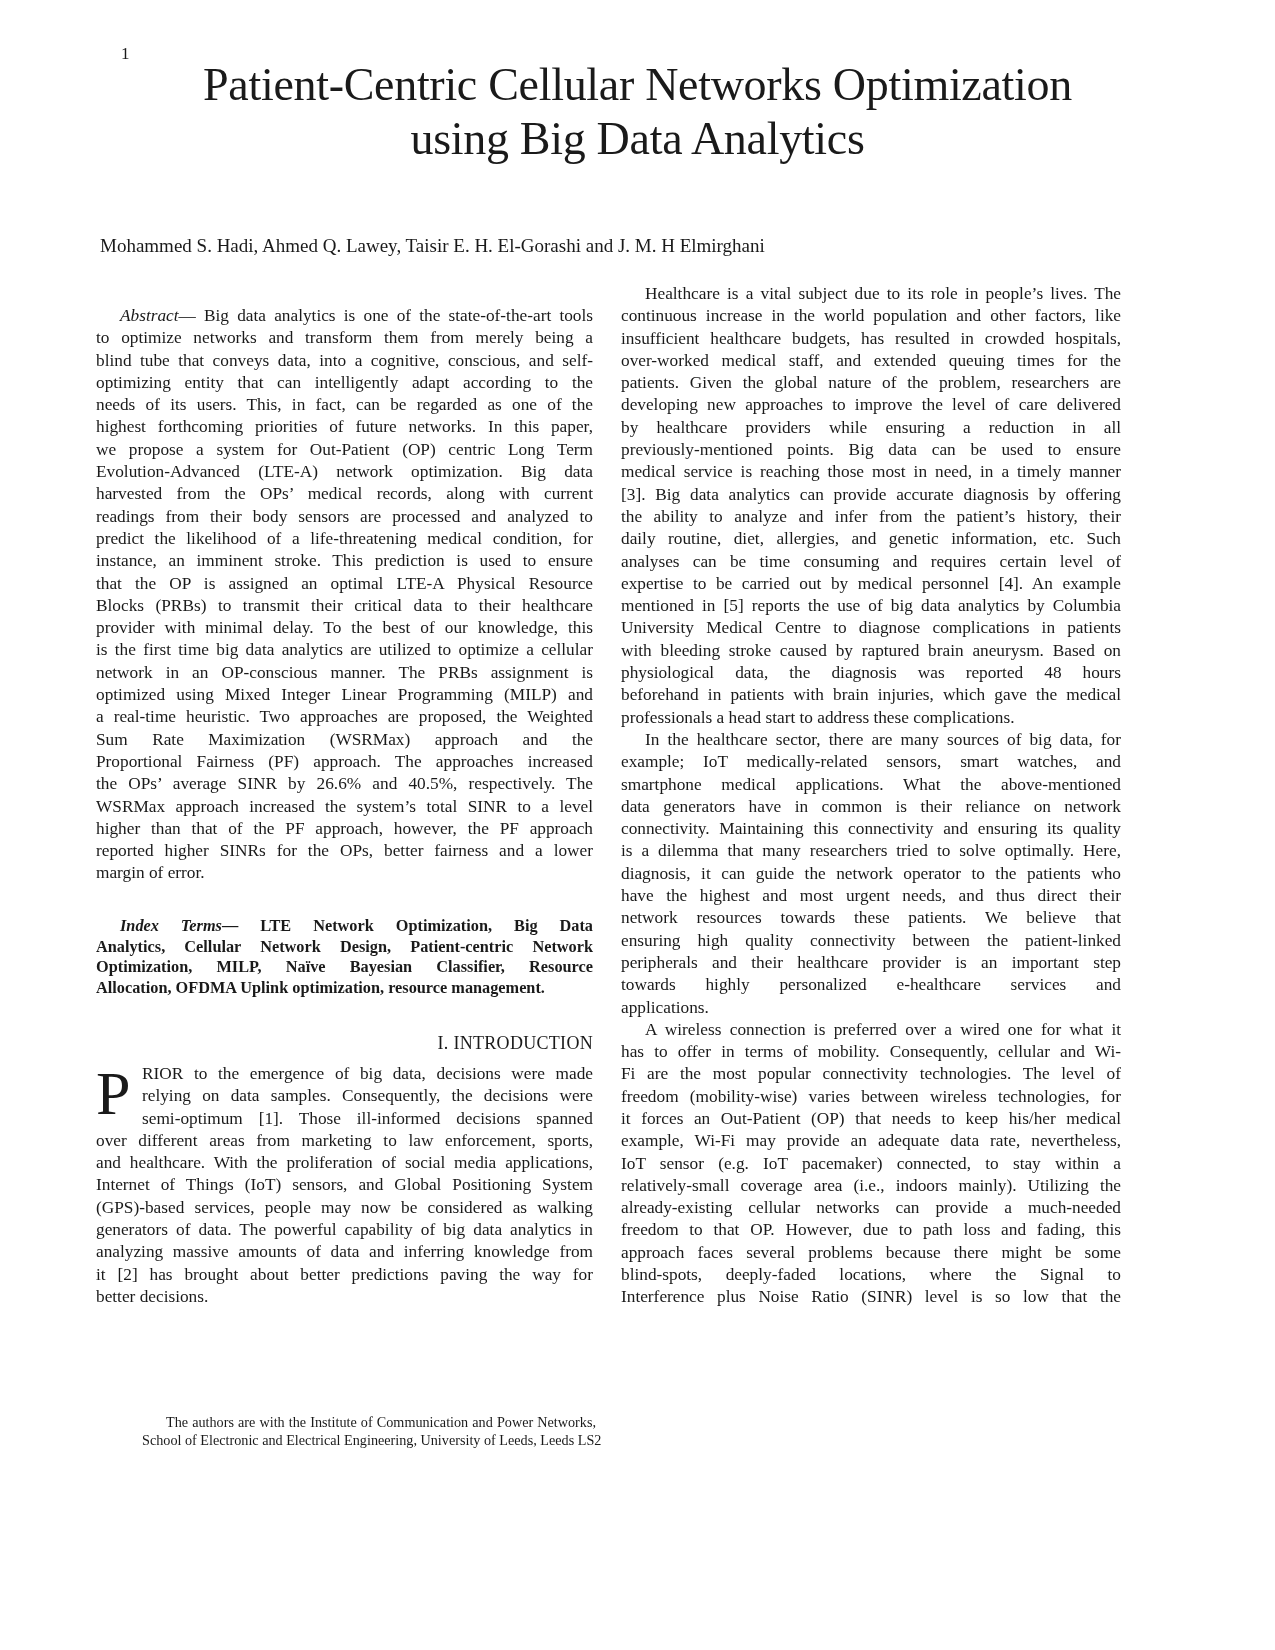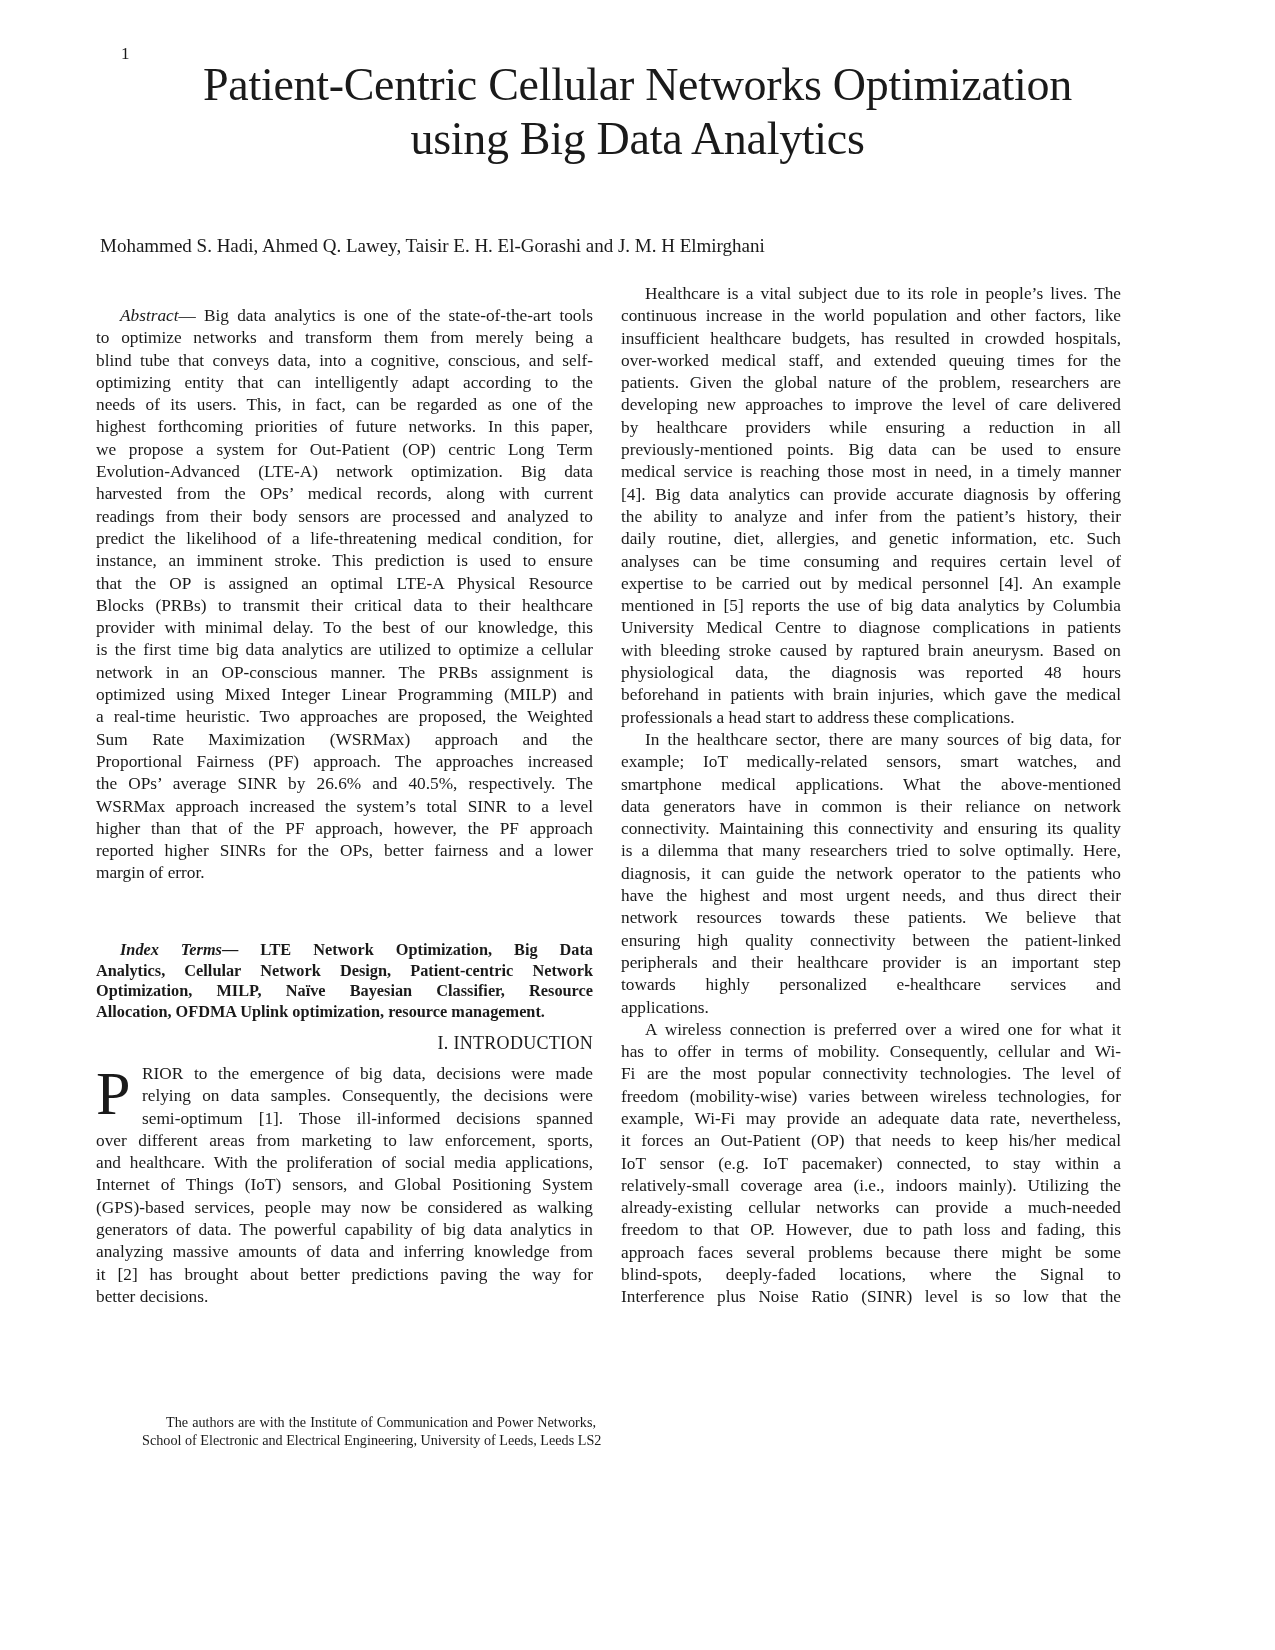--- a/index.html
+++ b/index.html
@@ -17,21 +17,21 @@
     position: absolute; left: 100px; width: 1075px; top: 206px;
     text-align: left; font-size: 19px; margin-top: 29px;
   }
   .col { position: absolute; font-size: 17.3px; line-height: 22.3px; text-align: justify; }
   .col-left { left: 96px; width: 497px; top: 305px; }
   .col-right { left: 621px; width: 500px; top: 283px; }
   .ln { display: block; height: 22.3px; white-space: nowrap; text-align: justify; text-align-last: justify; }
   .ln.last { text-align-last: left; }
   .indent { padding-left: 24px; }
   .abstract-label { font-style: italic; }
-  .index-block { position: absolute; left: 96px; width: 497px; top: 940px; font-weight: bold; font-size: 16.3px; line-height: 20.5px; }
+  .index-block { position: absolute; left: 96px; width: 497px; top: 916px; font-weight: bold; font-size: 16.3px; line-height: 20.5px; }
   .index-block .ln { height: 20.5px; }
   .index-label { font-style: italic; }
   .section-heading { position: absolute; left: 96px; width: 497px; top: 1033px; text-align: right; font-size: 18px; letter-spacing: 0.3px; }
   .intro { position: absolute; left: 96px; width: 497px; top: 1063px; font-size: 17.3px; line-height: 22.3px; }
   .dropcap { position: absolute; left: 0; top: 2px; font-size: 62px; line-height: 56px; }
   .dropcap-line { padding-left: 46px; }
   .footnote { position: absolute; left: 96px; width: 500px; top: 1413px; font-size: 14.2px; line-height: 18.2px; }
   .footnote .ln { height: 18.2px; margin-left: 46px; }
 </style>
 </head>
@@ -107,21 +107,21 @@
       <div>
         <span class="ln indent">Healthcare is a vital subject due to its role in people’s lives. The</span>
         <span class="ln">continuous increase in the world population and other factors, like</span>
         <span class="ln">insufficient healthcare budgets, has resulted in crowded hospitals,</span>
         <span class="ln">over-worked medical staff, and extended queuing times for the</span>
         <span class="ln">patients. Given the global nature of the problem, researchers are</span>
         <span class="ln">developing new approaches to improve the level of care delivered</span>
         <span class="ln">by healthcare providers while ensuring a reduction in all</span>
         <span class="ln">previously-mentioned points. Big data can be used to ensure</span>
         <span class="ln">medical service is reaching those most in need, in a timely manner</span>
-        <span class="ln">[4]. Big data analytics can provide accurate diagnosis by offering</span>
+        <span class="ln">[3]. Big data analytics can provide accurate diagnosis by offering</span>
         <span class="ln">the ability to analyze and infer from the patient’s history, their</span>
         <span class="ln">daily routine, diet, allergies, and genetic information, etc. Such</span>
         <span class="ln">analyses can be time consuming and requires certain level of</span>
         <span class="ln">expertise to be carried out by medical personnel [4]. An example</span>
         <span class="ln">mentioned in [5] reports the use of big data analytics by Columbia</span>
         <span class="ln">University Medical Centre to diagnose complications in patients</span>
         <span class="ln">with bleeding stroke caused by raptured brain aneurysm. Based on</span>
         <span class="ln">physiological data, the diagnosis was reported 48 hours</span>
         <span class="ln">beforehand in patients with brain injuries, which gave the medical</span>
         <span class="ln last">professionals a head start to address these complications.</span>
@@ -139,22 +139,22 @@
         <span class="ln">ensuring high quality connectivity between the patient-linked</span>
         <span class="ln">peripherals and their healthcare provider is an important step</span>
         <span class="ln">towards highly personalized e-healthcare services and</span>
         <span class="ln last">applications.</span>
       </div>
       <div>
         <span class="ln indent">A wireless connection is preferred over a wired one for what it</span>
         <span class="ln">has to offer in terms of mobility. Consequently, cellular and Wi-</span>
         <span class="ln">Fi are the most popular connectivity technologies. The level of</span>
         <span class="ln">freedom (mobility-wise) varies between wireless technologies, for</span>
+        <span class="ln">it forces an Out-Patient (OP) that needs to keep his/her medical</span>
         <span class="ln">example, Wi-Fi may provide an adequate data rate, nevertheless,</span>
-        <span class="ln">it forces an Out-Patient (OP) that needs to keep his/her medical</span>
         <span class="ln">IoT sensor (e.g. IoT pacemaker) connected, to stay within a</span>
         <span class="ln">relatively-small coverage area (i.e., indoors mainly). Utilizing the</span>
         <span class="ln">already-existing cellular networks can provide a much-needed</span>
         <span class="ln">freedom to that OP. However, due to path loss and fading, this</span>
         <span class="ln">approach faces several problems because there might be some</span>
         <span class="ln">blind-spots, deeply-faded locations, where the Signal to</span>
         <span class="ln">Interference plus Noise Ratio (SINR) level is so low that the</span>
       </div>
     </div>
 </div>

